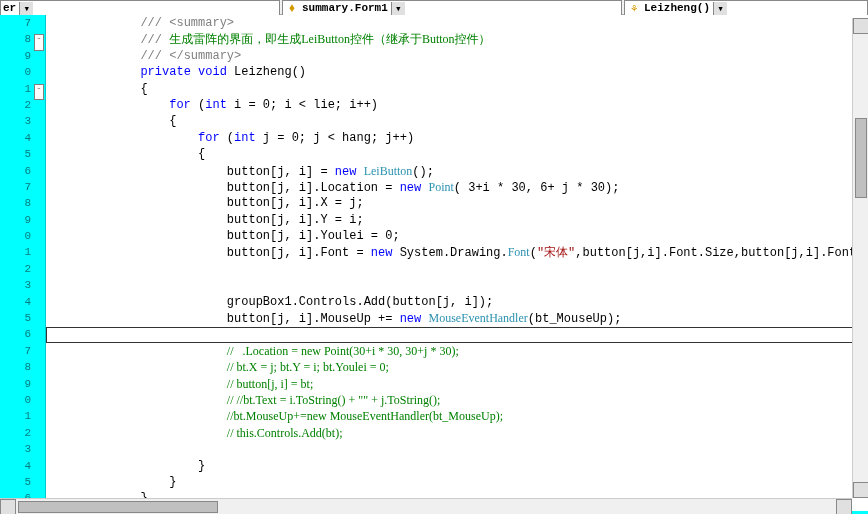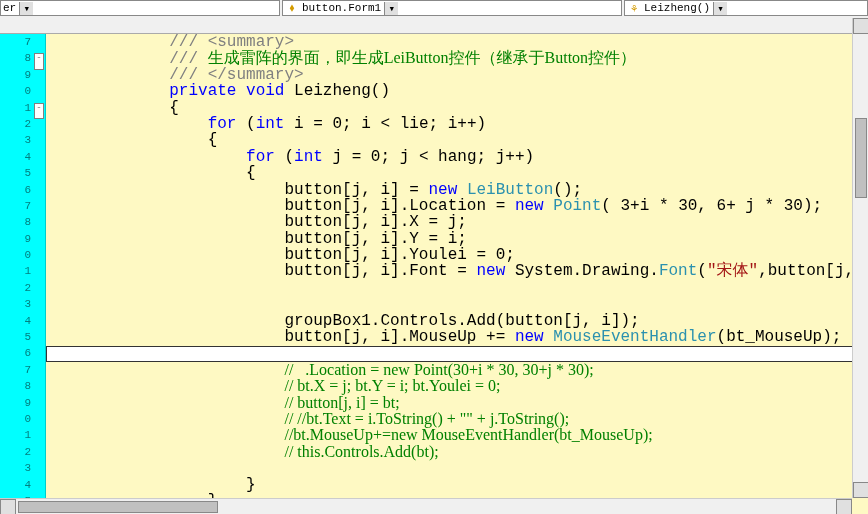--- a/index.html
+++ b/index.html
@@ -8,22 +8,23 @@
   font-size: 12px;
   background: #00ffff;
   width: 868px;
   height: 514px;
   overflow: hidden;
   position: relative;
 }
 .top-bar {
   display: flex;
   background: #f0f0f0;
-  height: 34px;
+  height: 15px;
   border-bottom: 1px solid #aaa;
+  font-weight: bold;
 }
 .top-dropdown {
   display: flex;
   align-items: center;
   background: #fff;
   border: 1px solid #888;
   height: 16px;
   padding: 0 2px;
   font-size: 11px;
 }
@@ -69,32 +70,32 @@
   height: 10px;
   border: 1px solid #808080;
   background: #fff;
   font-size: 9px;
   line-height: 8px;
   text-align: center;
   color: #808080;
 }
 .code {
   flex: 1;
-  background: #fef9c3;
+  background: #ffffff;
   line-height: 16.4px;
-  font-size: 16px;
+  font-size: 12px;
   white-space: pre;
   color: #000;
   position: relative;
   overflow: hidden;
 }
 .code .line { height: 16.4px; padding-left: 8px; }
 .c-comment { color: #008000; font-family: Liberation Serif, serif; }
 .c-keyword { color: #0000ff; }
-.c-type { color: #2b91af; }
+.c-type { color: #2b91af; font-family: Liberation Serif, serif; }
 .c-string { color: #a31515; }
 .c-gray { color: #808080; }
 .selected-line {
   position: absolute;
   left: 0;
   right: 0;
   height: 16.4px;
   background: #fff;
   border: 1px solid #333;
 }
@@ -158,21 +159,21 @@
 </head>
 <body>
 
 <div class="top-bar">
   <div class="top-dropdown dd1">
     <span>er</span>
     <span class="arrow">▾</span>
   </div>
   <div class="top-dropdown dd2">
     <span class="dd-icon">⬧</span>
-    <span>button.Form1</span>
+    <span>summary.Form1</span>
     <span class="arrow">▾</span>
   </div>
   <div class="top-dropdown dd3">
     <span class="dd-icon">⚘</span>
     <span>Leizheng()</span>
     <span class="arrow">▾</span>
   </div>
 </div>
 
 <div class="main">

